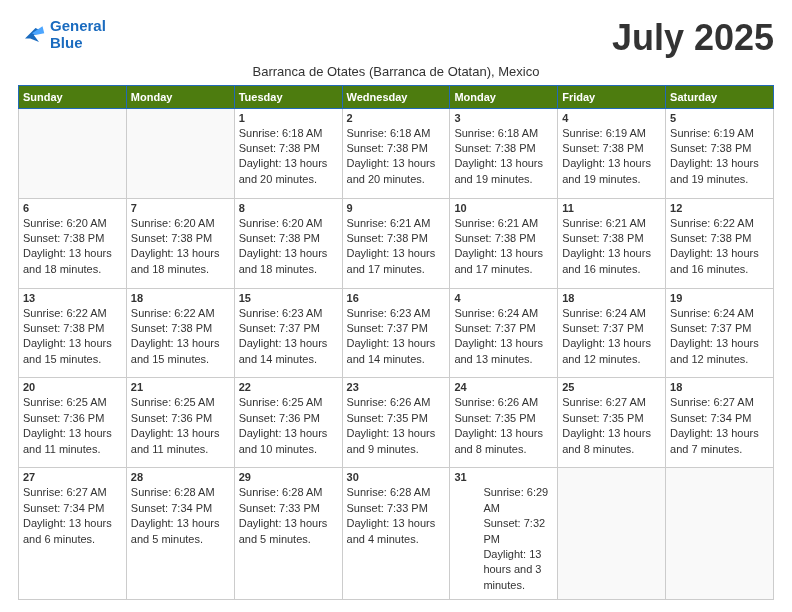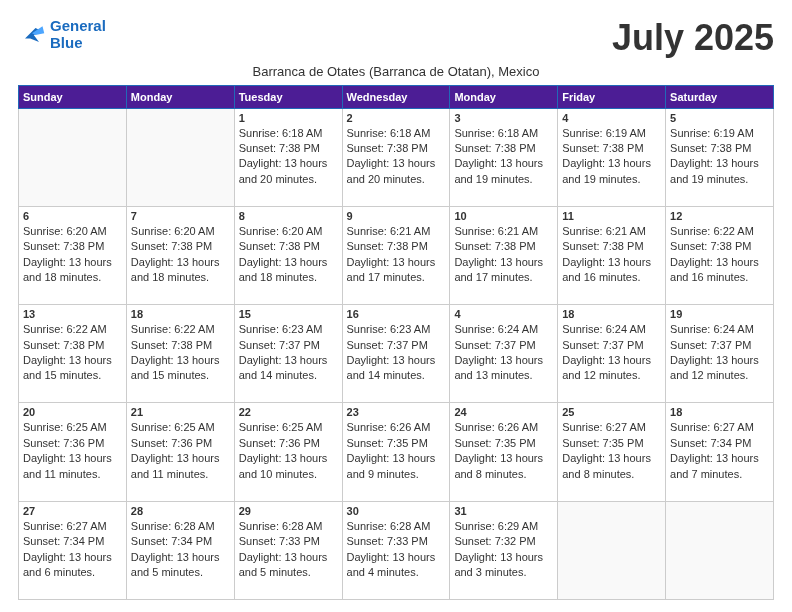--- a/index.html
+++ b/index.html
@@ -49,21 +49,21 @@
       margin-bottom: 6px;
     }
     .calendar {
       flex: 1;
       border: 1px solid #ccc;
       border-collapse: collapse;
       width: 100%;
       table-layout: fixed;
     }
     .calendar th {
-      background-color: #4c1d95;
+      background-color: #4d7c0f;
       color: #fff;
       font-size: 11px;
       font-weight: bold;
       padding: 5px 4px;
       text-align: left;
       border: 1px solid #2169b8;
     }
     .calendar td {
       border: 1px solid #ccc;
       vertical-align: top;
@@ -304,21 +304,21 @@
 Daylight: 13 hours and 5 minutes.</div>
           </td>
           <td>
             <span class="day-num">30</span>
             <div class="day-info" style="white-space: pre-line;">Sunrise: 6:28 AM
 Sunset: 7:33 PM
 Daylight: 13 hours and 4 minutes.</div>
           </td>
           <td>
             <span class="day-num">31</span>
-            <div class="day-info" style="white-space: pre-line;">Sunrise: 6:29 AM
+            <div class="day-info" style="white-space: pre-line; margin-left: 29px;">Sunrise: 6:29 AM
 Sunset: 7:32 PM
 Daylight: 13 hours and 3 minutes.</div>
           </td>
           <td class="empty"></td>
           <td class="empty"></td>
         </tr>
       </tbody>
   </table>
 </div>
 

